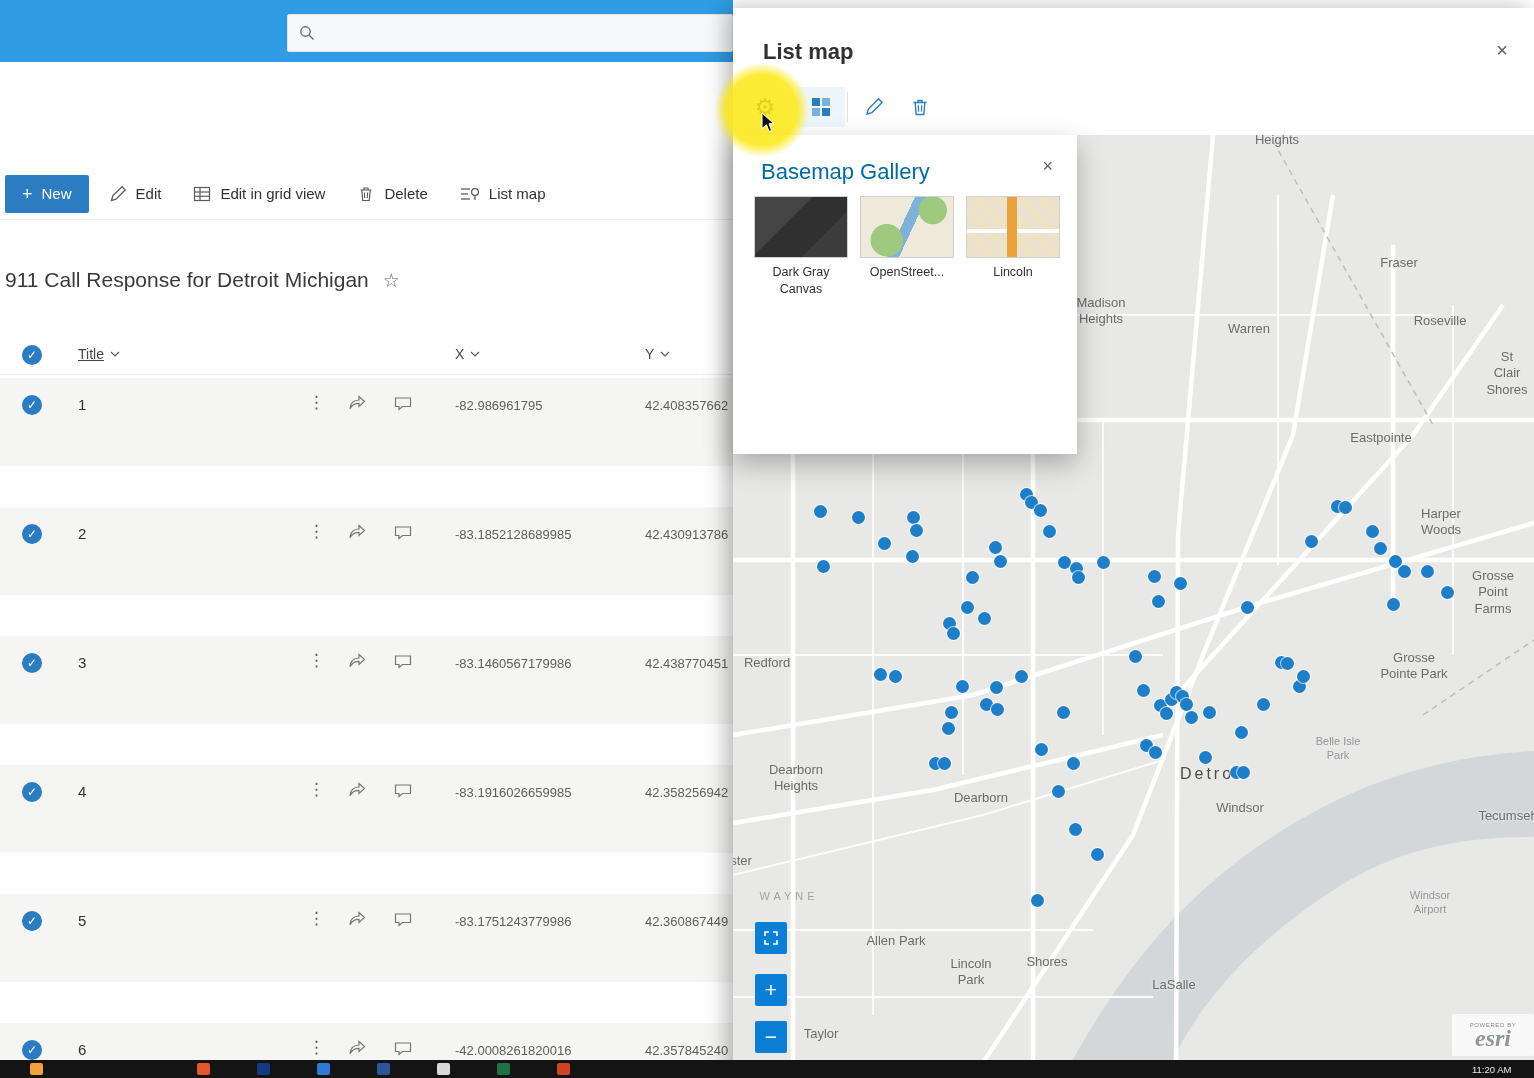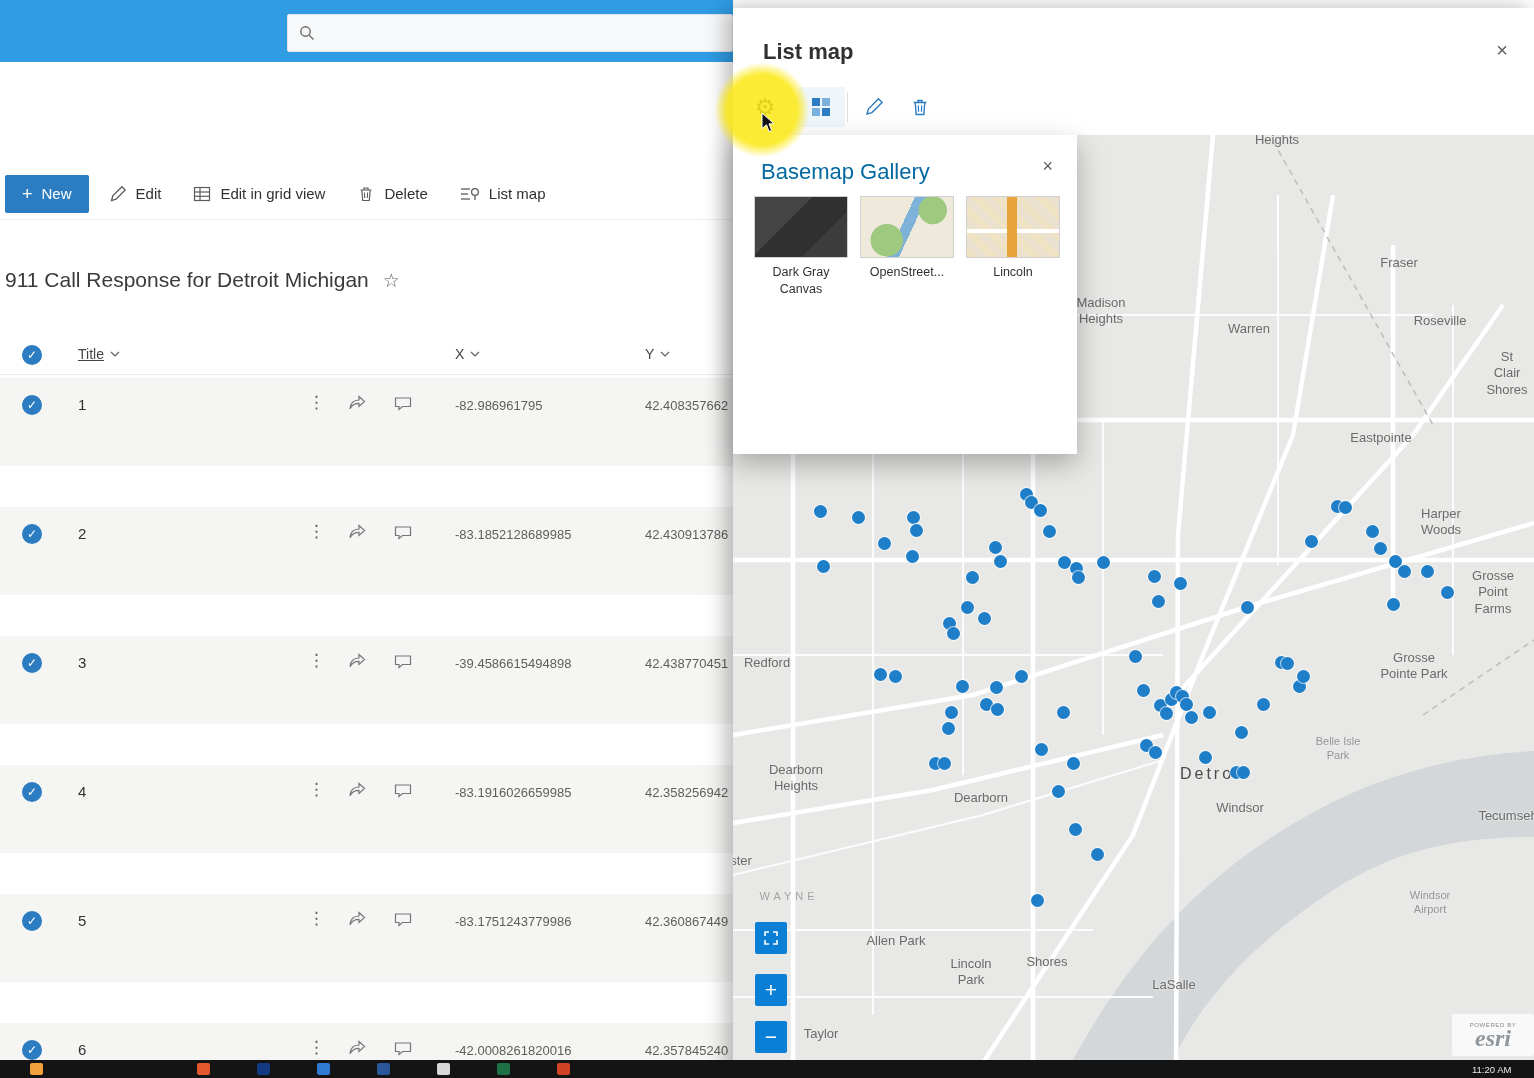--- a/index.html
+++ b/index.html
@@ -241,21 +241,21 @@
       <span class="b-share">
         <svg width="19" height="16" viewBox="0 0 19 16">
           <path d="M11 1.5l5.5 5L11 11.5V8.3C6.6 8.3 3.8 10 2 13.8c.3-5 3.4-8.6 9-8.8V1.5z" fill="none" stroke="#767676" stroke-width="1.2"></path>
         </svg>
       </span>
       <span class="b-comment">
         <svg width="18" height="15" viewBox="0 0 18 15">
           <path d="M1.5 2h15v8.5H8.5L5 13.5v-3H1.5V2z" fill="none" stroke="#767676" stroke-width="1.2"></path>
         </svg>
       </span>
-      <span class="b-x">-39.4586615494898</span>
+      <span class="b-x">-83.1460567179986</span>
       <span class="b-y">42.438770451</span>
     </div>
   </div>
 
   <div class="row">
     <div class="band">
       <span class="check">
         <span class="check-glyph">✓</span>
       </span>
       <span class="b-title">4</span>

